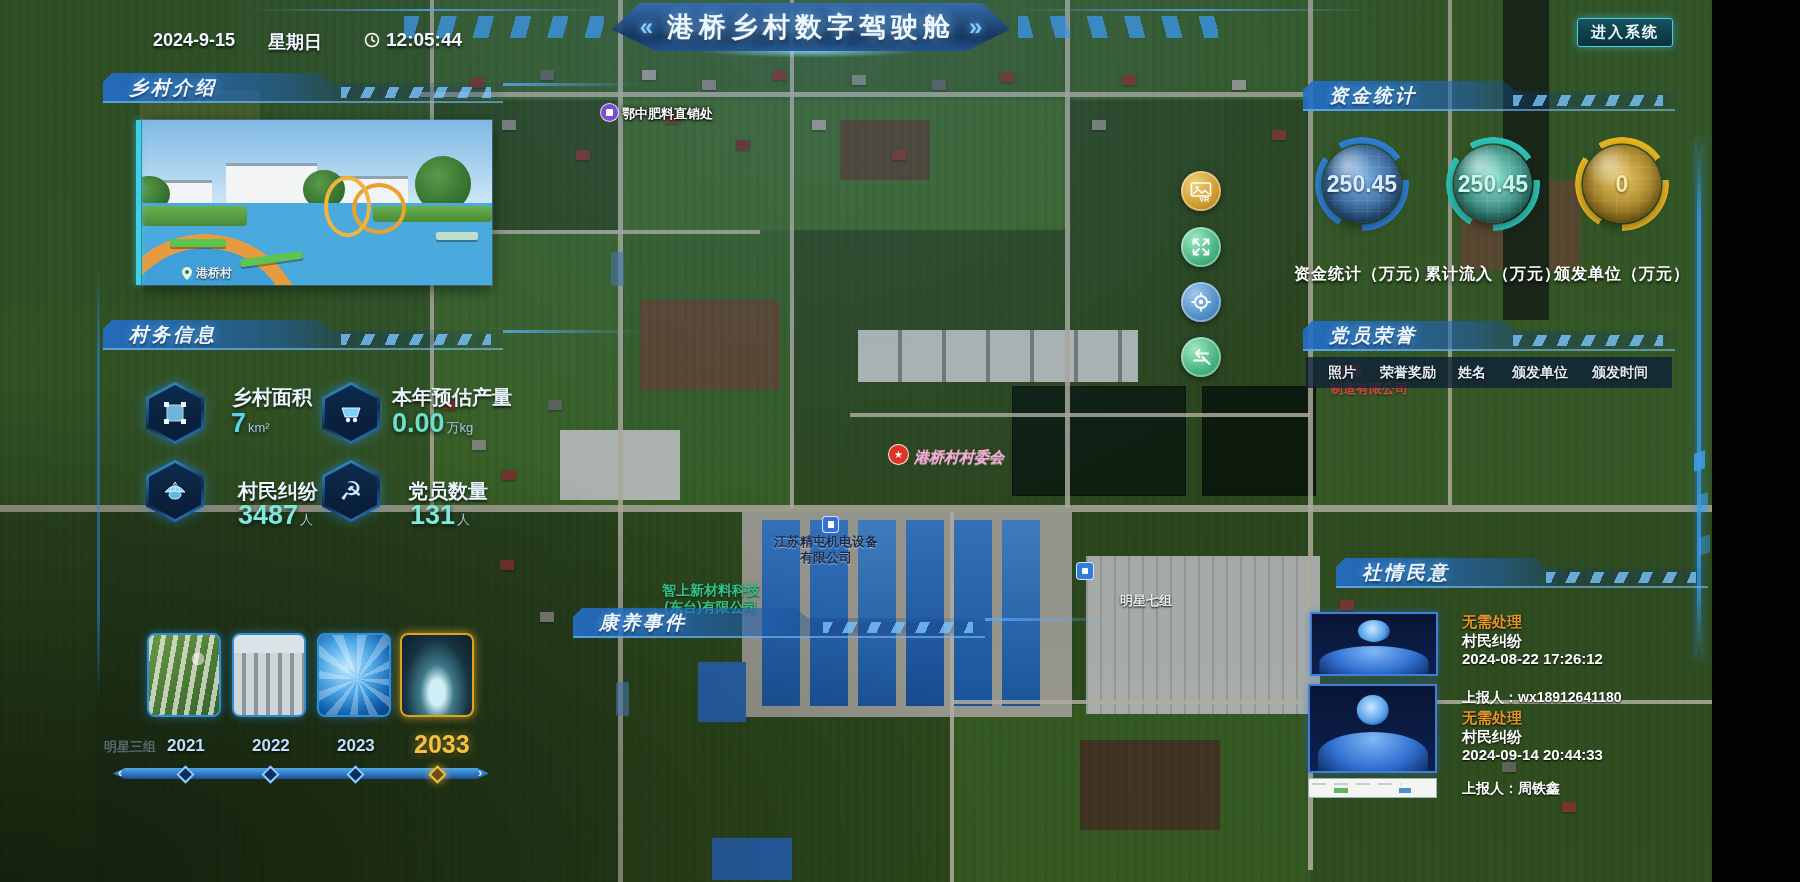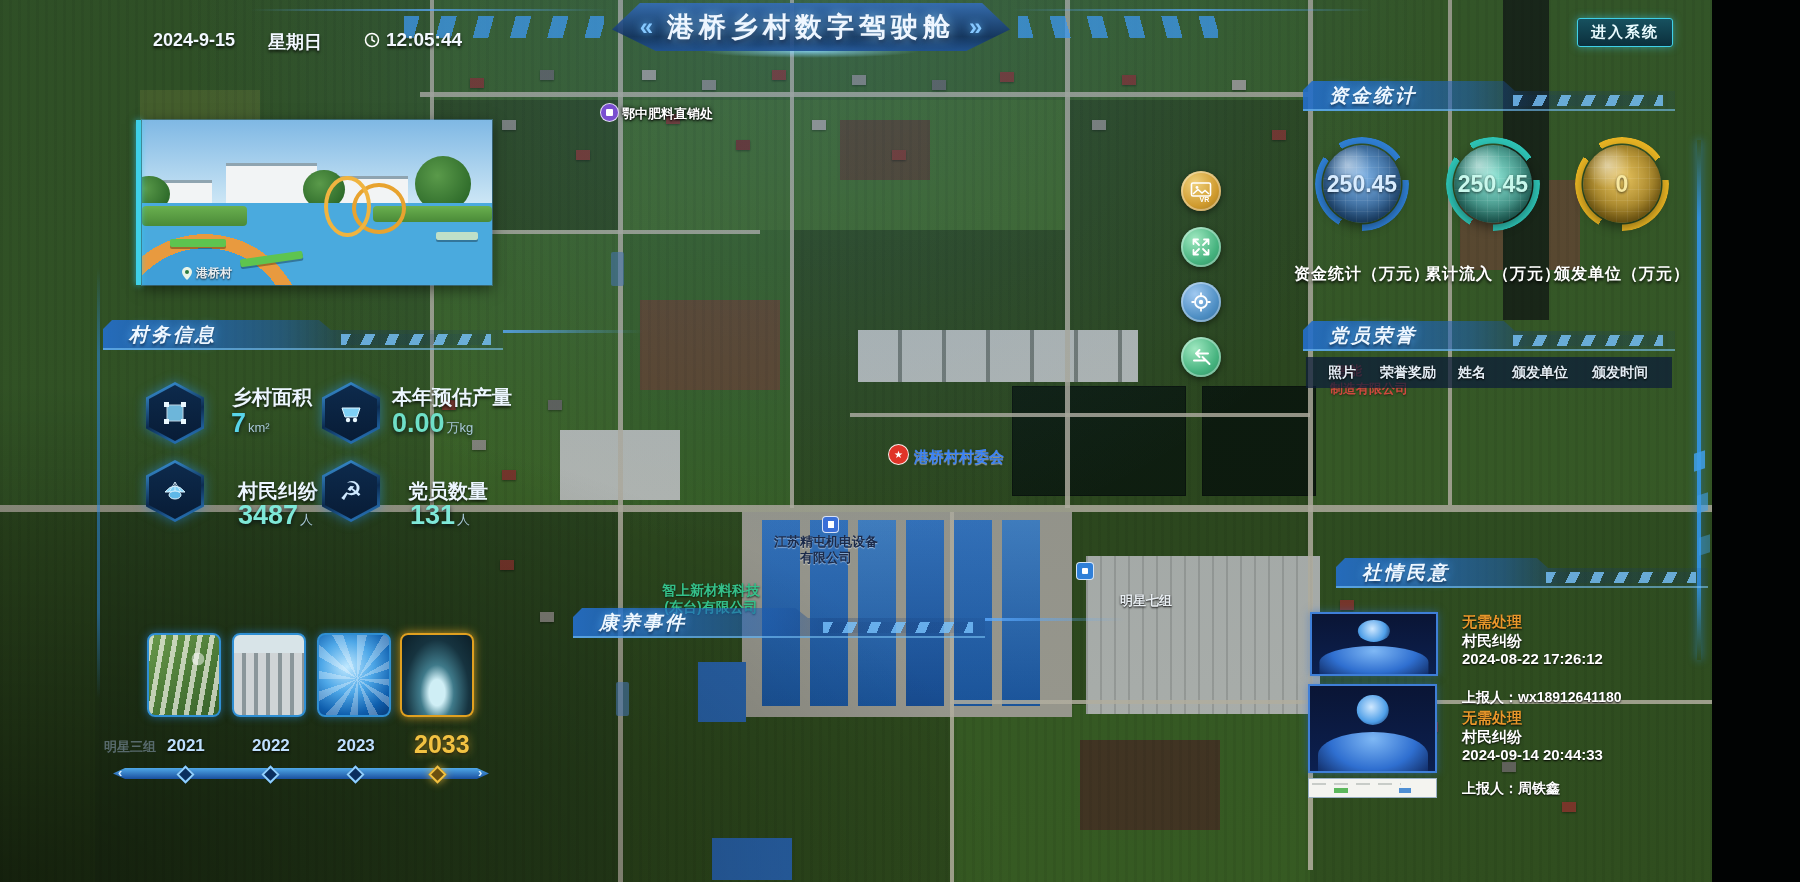--- a/index.html
+++ b/index.html
@@ -237,21 +237,21 @@
     </div>
   </div>
   <div class="map-tint"></div>
 
   <div class="pin-circle" style="left:600px;top:103px;width:17px;height:17px;background:#7a4fd0;border:1px solid rgba(255,255,255,.8);">
     <div style="width:7px;height:7px;background:#fff;border-radius:1px;"></div>
   </div>
   <div class="mlabel" style="left:622px;top:105px;font-size:13px;color:#fff;text-shadow:0 1px 2px #000,0 0 4px #000;">鄂中肥料直销处</div>
 
   <div class="pin-circle" style="left:888px;top:444px;width:19px;height:19px;background:#e03428;border:1px solid rgba(255,255,255,.9);color:#fff;font-size:10px;">★</div>
-  <div class="mlabel" style="left:914px;top:448px;font-size:15px;color:#3b82f6;text-shadow:0 1px 1px rgba(255,255,255,.55),0 1px 3px rgba(0,0,0,.5);">港桥村村委会</div>
+  <div class="mlabel" style="left:914px;top:448px;font-size:15px;color:#f9a8d4;text-shadow:0 1px 1px rgba(255,255,255,.55),0 1px 3px rgba(0,0,0,.5);font-style:italic;">港桥村村委会</div>
 
   <div class="pin-circle" style="left:822px;top:516px;width:15px;height:15px;border-radius:4px;background:#3a6fd8;border:1px solid rgba(255,255,255,.8);">
     <div style="width:6px;height:7px;background:#fff;"></div>
   </div>
   <div class="mlabel" style="left:774px;top:534px;font-size:13px;color:#1b2a4a;text-align:center;line-height:16px;text-shadow:0 1px 1px rgba(255,255,255,.5);">
     <div>江苏精屯机电设备</div>
     <div>有限公司</div>
   </div>
 
   <div class="mlabel" style="left:662px;top:582px;font-size:14px;color:#35c08a;text-align:center;line-height:17px;text-shadow:0 1px 2px rgba(0,20,10,.8);">
@@ -329,20 +329,26 @@
       <circle cx="8" cy="8" r="6.5" stroke="#fff" stroke-width="1.5" fill="none"></circle>
       <path d="M8 4.5V8l2.5 1.5" stroke="#fff" stroke-width="1.5" fill="none" stroke-linecap="round"></path>
     </svg>
   </div>
   <div class="topbar-text" style="left:386px;top:29px;font-size:19px;">12:05:44</div>
 
   <div class="enter-btn">进入系统</div>
 
   <div class="lframe"></div>
 
+  <div class="ph" style="left:103px;top:73px;width:400px;">
+    <div class="bar"></div>
+      <div class="stripes"></div>
+    <div class="tail"></div>
+    <div class="t">乡村介绍</div>
+  </div>
   <div class="photo-edge"></div>
   <div class="photo">
     <div class="sky"></div>
     <div class="bldg" style="left:24%;top:28%;width:26%;height:26%;"></div>
     <div class="bldg" style="left:4%;top:38%;width:16%;height:16%;"></div>
     <div class="bldg" style="left:56%;top:36%;width:20%;height:18%;"></div>
     <div class="tree" style="left:46%;top:30%;width:12%;height:24%;"></div>
     <div class="tree" style="left:78%;top:22%;width:16%;height:34%;"></div>
     <div class="tree" style="left:-4%;top:34%;width:12%;height:22%;"></div>
     <div class="ground"></div>

